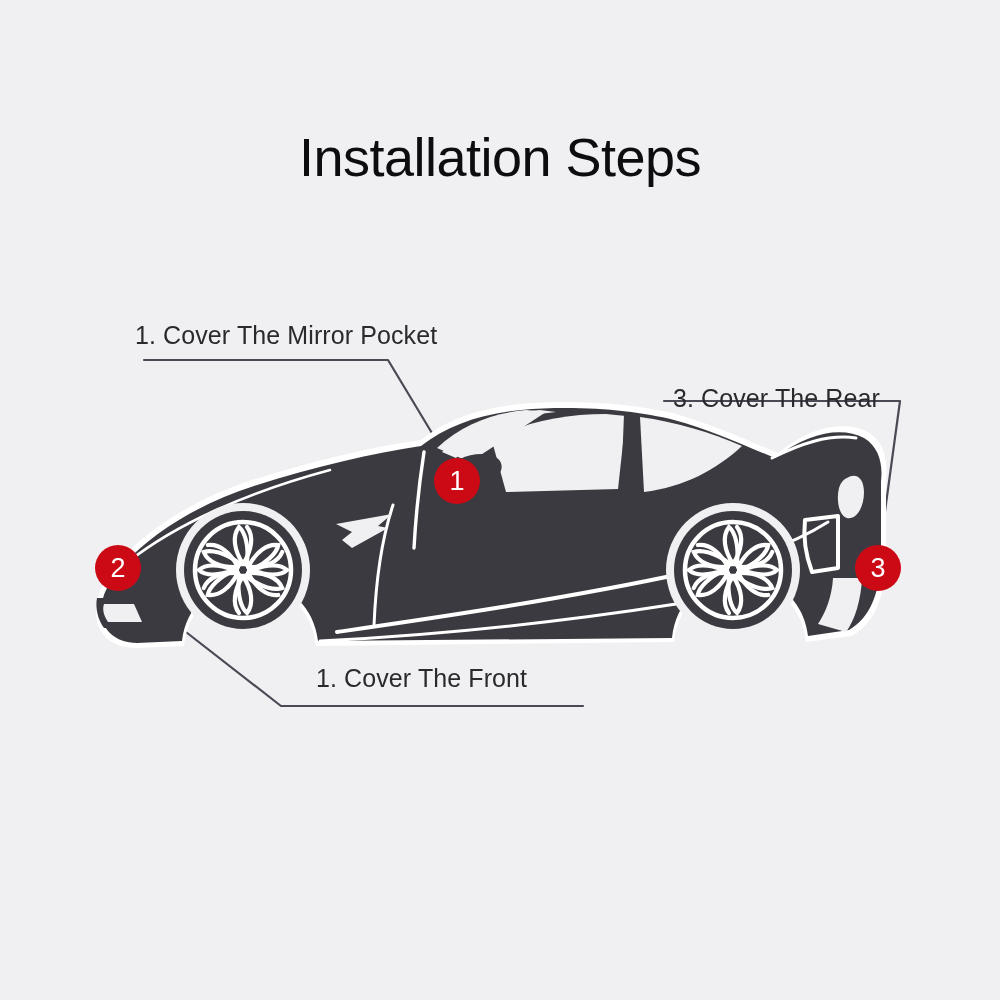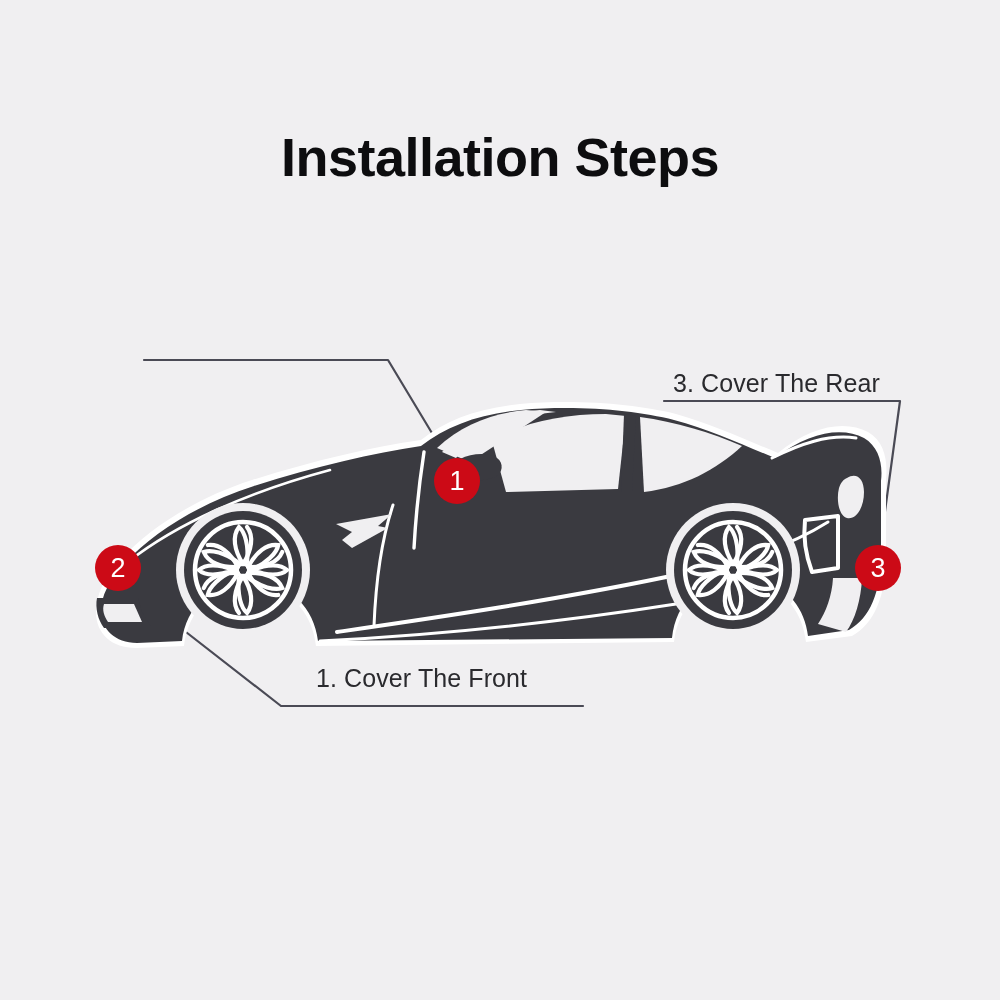--- a/index.html
+++ b/index.html
@@ -18,37 +18,37 @@
     background: #f0eff1;
     overflow: hidden;
   }
   #page-title {
     position: absolute;
     left: 0;
     top: 126px;
     width: 1000px;
     text-align: center;
     font-family: "Liberation Sans", sans-serif;
-    font-weight: bold;
+    font-weight: normal;
     font-size: 54px;
     letter-spacing: -0.5px;
     color: #0d0d0f;
     white-space: nowrap;
   }
   .step-label {
     position: absolute;
     font-family: "Liberation Sans", sans-serif;
     font-size: 25px;
     font-weight: 400;
     color: #2a2a2e;
     white-space: nowrap;
     letter-spacing: 0.1px;
   }
   #label-1 { left: 135px; top: 321px; }
-  #label-3 { left: 673px; top: 369px; }
+  #label-3 { left: 673px; top: 384px; }
   #label-2 { left: 316px; top: 664px; }
 
   #diagram-svg {
     position: absolute;
     left: 0;
     top: 0;
     width: 1000px;
     height: 1000px;
     display: block;
   }
@@ -228,16 +228,17 @@
         <text x="118" y="568" text-anchor="middle" dominant-baseline="central" font-family="Liberation Sans, sans-serif" font-size="27" fill="#ffffff">2</text>
       </g>
       <g>
         <circle cx="878" cy="568" r="23" fill="#cc0a16"></circle>
         <text x="878" y="568" text-anchor="middle" dominant-baseline="central" font-family="Liberation Sans, sans-serif" font-size="27" fill="#ffffff">3</text>
       </g>
     </g>
 
   </svg>
 
+  <div class="step-label" id="label-1">1. Cover The Mirror Pocket</div>
   <div class="step-label" id="label-3">3. Cover The Rear</div>
   <div class="step-label" id="label-2">1. Cover The Front</div>
 
 </div>
 
 </body></html>

